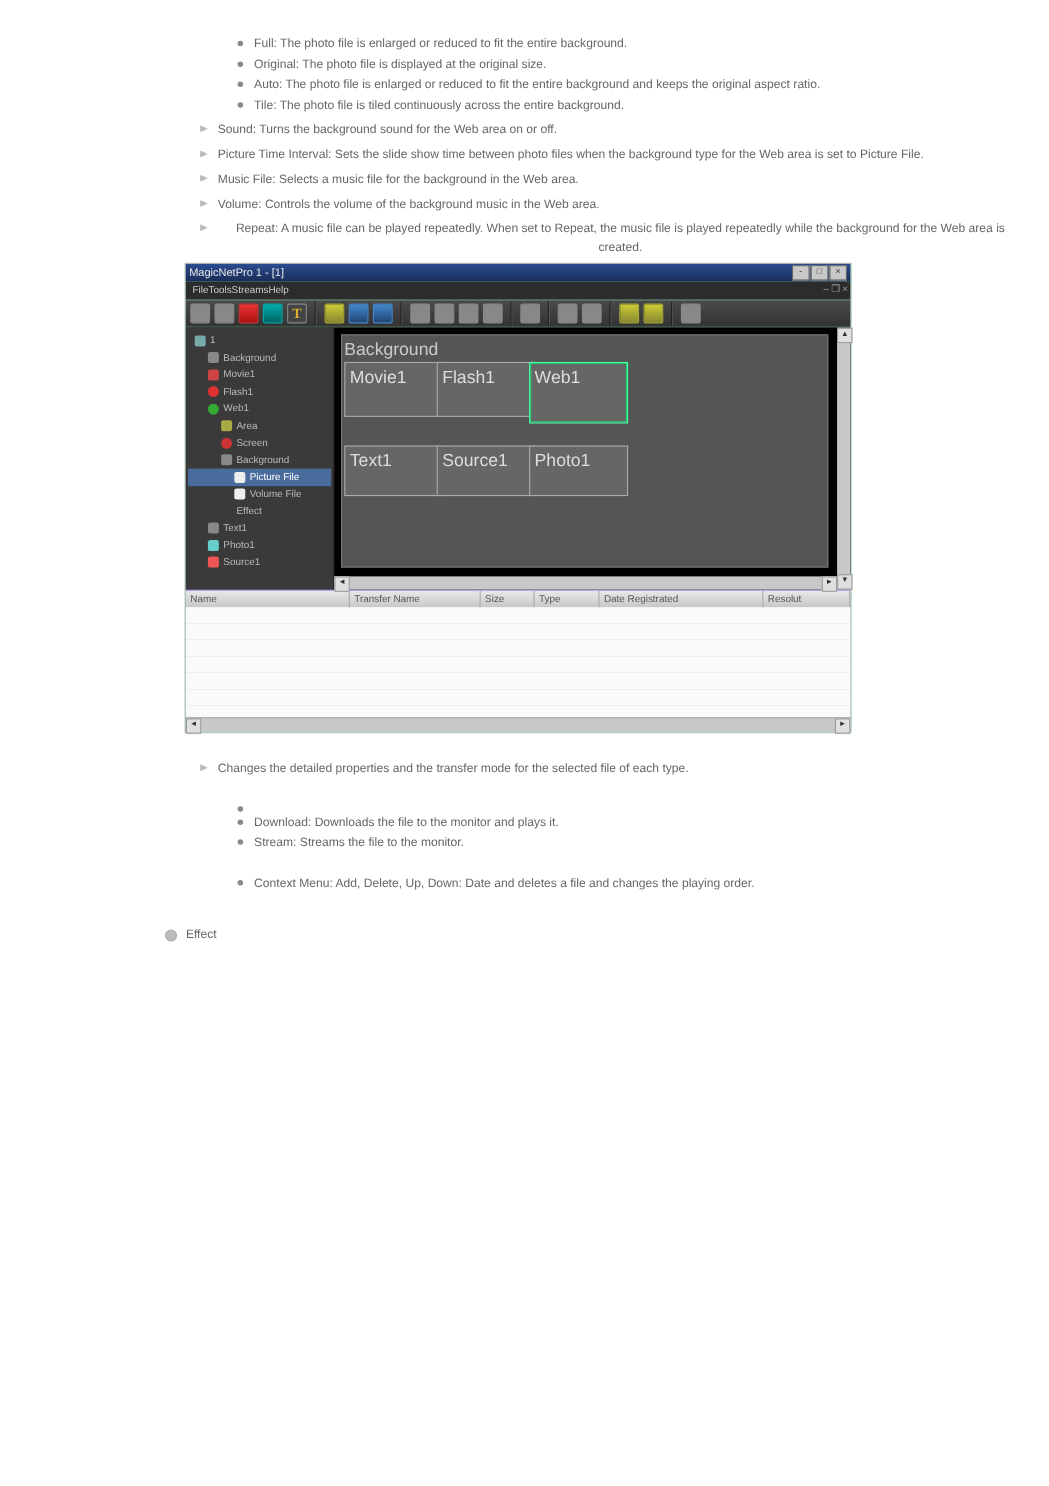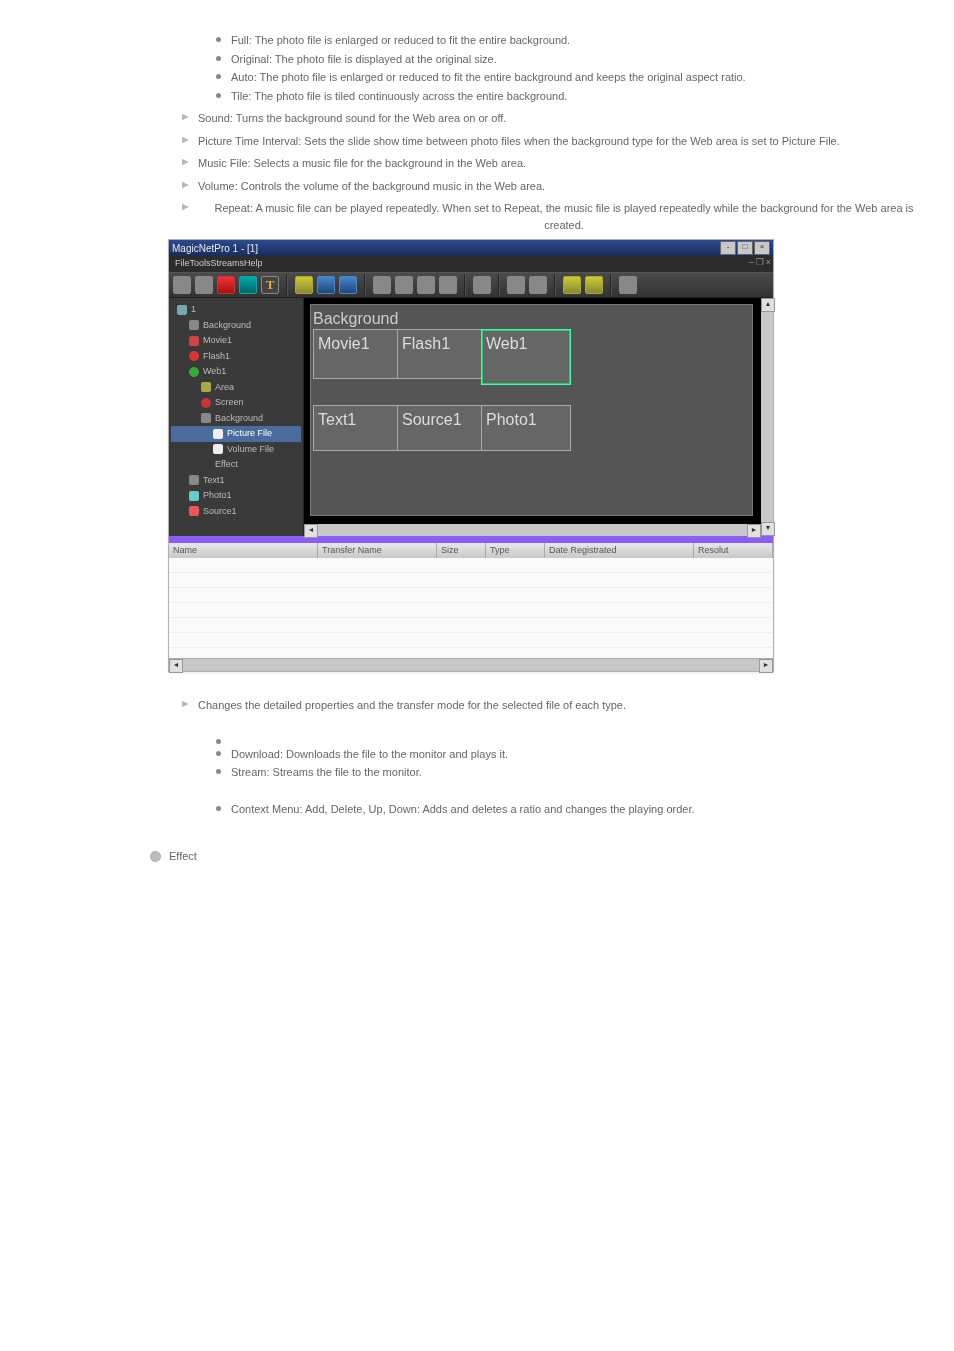--- a/index.html
+++ b/index.html
@@ -238,21 +238,21 @@
     background: #e0e0e0;
     border: 1px solid #999;
     font-size: 7px;
     text-align: center;
     line-height: 10px;
     color: #333;
   }
 
   .bottom-table {
     background: #d8d8d8;
-    border-top: 7px solid #8b5cf6;
+    border-top: 1px solid #8b5cf6;
   }
   .bt-header {
     display: flex;
     background: linear-gradient(#e8e8e8,#c8c8c8);
     font-size: 9px;
     color: #555;
     height: 15px;
     align-items: center;
   }
   .bt-col {
@@ -489,21 +489,21 @@
       </div>
       <div class="li-row">
         <div class="dot"></div>
         <span class="text">Stream: Streams the file to the monitor.</span>
       </div>
     </div>
   <br>
   <div class="indent-2" id="sub-bullets-b">
       <div class="li-row">
         <div class="dot"></div>
-        <span class="text">Context Menu: Add, Delete, Up, Down: Adds and deletes a ratio and changes the playing order.</span>
+        <span class="text">Context Menu: Add, Delete, Up, Down: Date and deletes a file and changes the playing order.</span>
       </div>
     </div>
   <br>
 
   
   <div class="section-head indent-reset">
     <span class="circle-icon"></span>
     <span class="text">Effect</span>
   </div>
 

